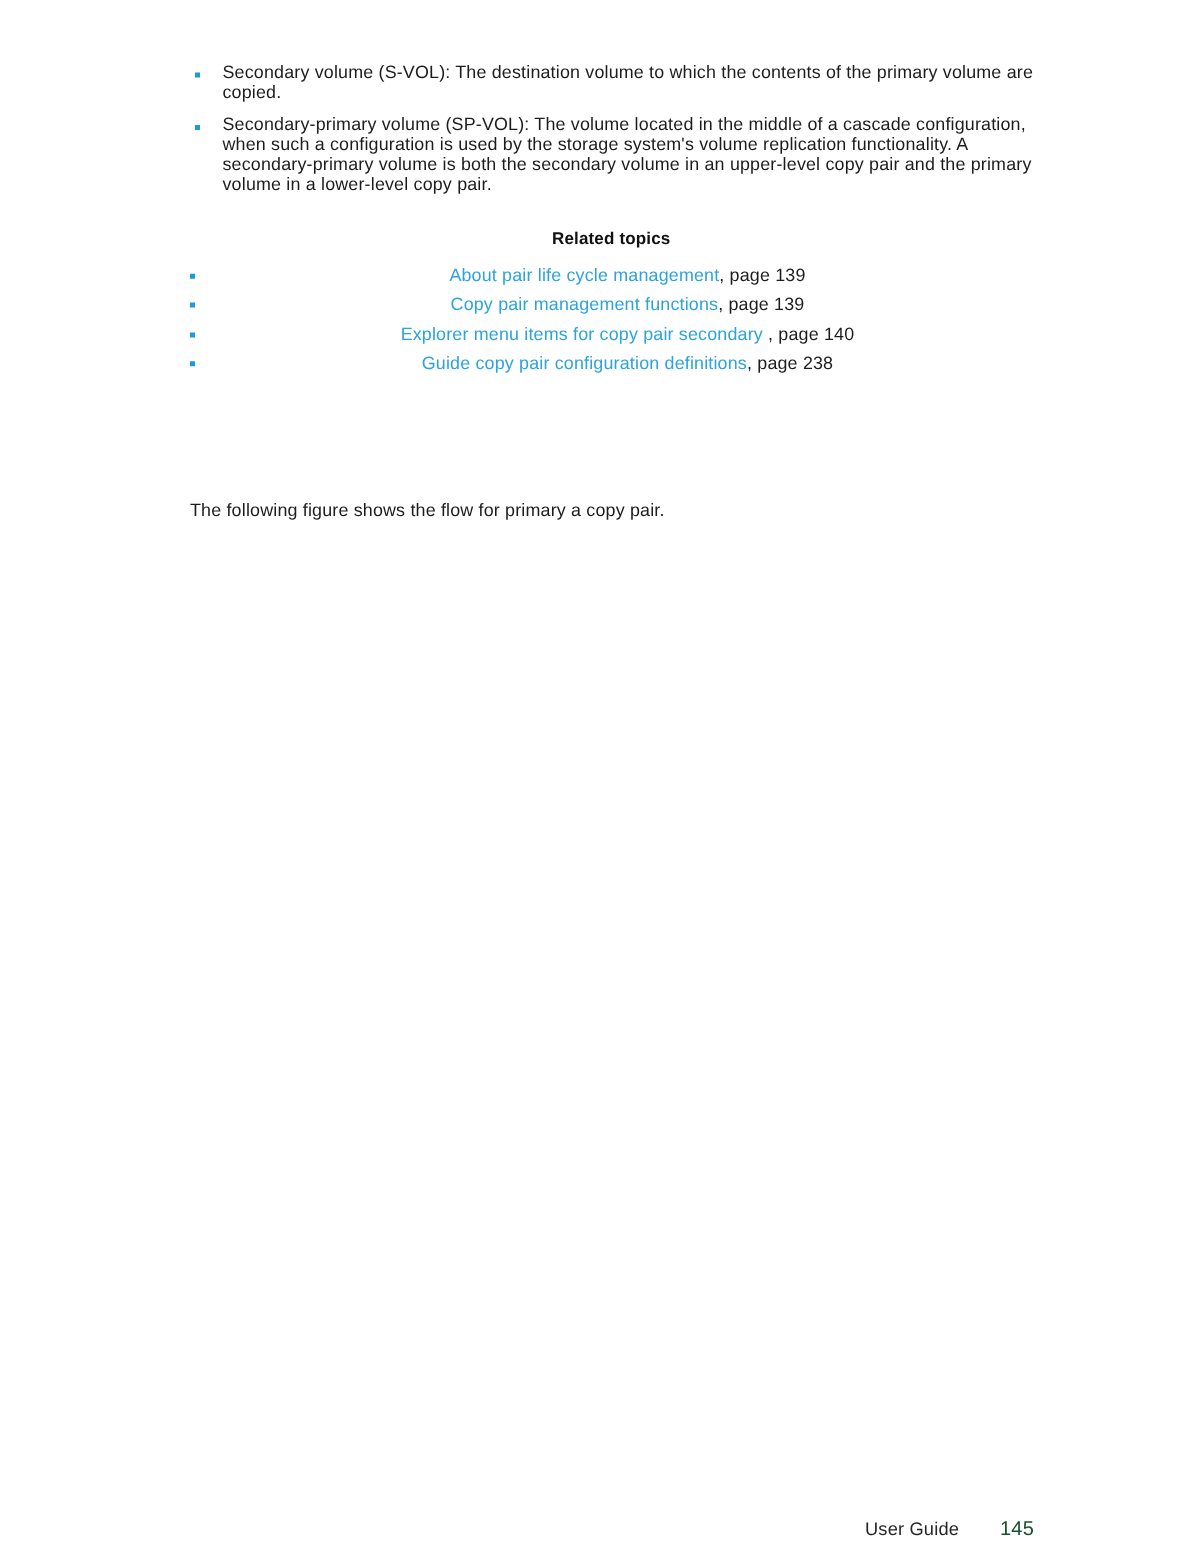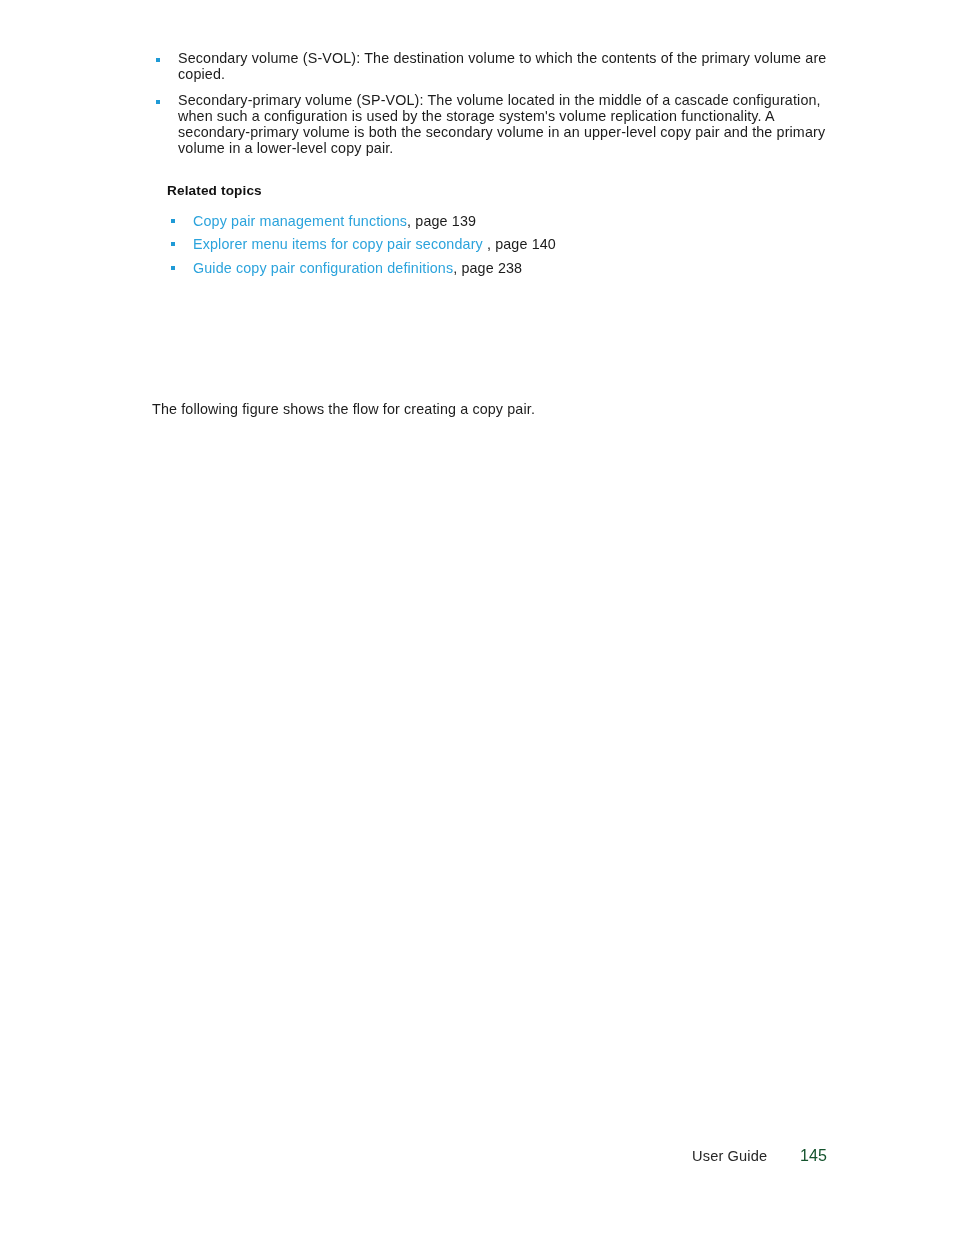--- a/index.html
+++ b/index.html
@@ -46,23 +46,24 @@
     font-size: 14.3px;
     line-height: 16px;
     color: #1c1c1c;
     letter-spacing: 0.01em;
     text-align: left;
   }
 
   
   .related {
     position: absolute;
-    left: 167px;
+    left: 148px;
     top: 182px;
     width: 682px;
+    text-align: center;
   }
   .related-title {
     font-size: 13.6px;
     font-weight: bold;
     color: #111111;
     line-height: 18px;
     margin-bottom: 9px;
     letter-spacing: 0.01em;
   }
   .link-row {
@@ -122,21 +123,21 @@
     left: 152px;
     top: 420px;
     width: 682px;
     height: 690px;
   }
 
   
   .footer {
     position: absolute;
     left: 0;
-    top: 1144px;
+    top: 1212px;
     width: 856px;
     height: 24px;
   }
   .footer-label {
     position: absolute;
     left: 692px;
     top: 0;
     font-size: 14.6px;
     color: #262626;
     line-height: 24px;
@@ -168,41 +169,45 @@
       <span class="bullet-mark"></span>
       <div class="bullet-text">Secondary-primary volume (SP-VOL): The volume located in the middle of a cascade configuration, when such a configuration is used by the storage system's volume replication functionality. A secondary-primary volume is both the secondary volume in an upper-level copy pair and the primary volume in a lower-level copy pair.</div>
     </div>
 
   </div>
 
   <div class="related">
 
     <div class="related-title">Related topics</div>
 
+    <div class="link-row">
+      <span class="link-mark"></span>
+      <a class="xref" href="#">About pair life cycle management</a><span class="xref-suffix">, page 139</span>
+    </div>
 
     <div class="link-row">
       <span class="link-mark"></span>
       <a class="xref" href="#">Copy pair management functions</a><span class="xref-suffix">, page 139</span>
     </div>
 
     <div class="link-row">
       <span class="link-mark"></span>
       <a class="xref" href="#">Explorer menu items for copy pair secondary</a><span class="xref-suffix"> , page 140</span>
     </div>
 
 
     <div class="link-row">
       <span class="link-mark"></span>
       <a class="xref" href="#">Guide copy pair configuration definitions</a><span class="xref-suffix">, page 238</span>
     </div>
 
   </div>
 
 
-  <p class="intro">The following figure shows the flow for creating a copy pair.</p>
+  <p class="intro">The following figure shows the flow for primary a copy pair.</p>
 
   <div class="figure-area"></div>
 
   <div class="footer">
     <span class="footer-label">User Guide</span>
     <span class="footer-page">145</span>
   </div>
 
 </div>
 

